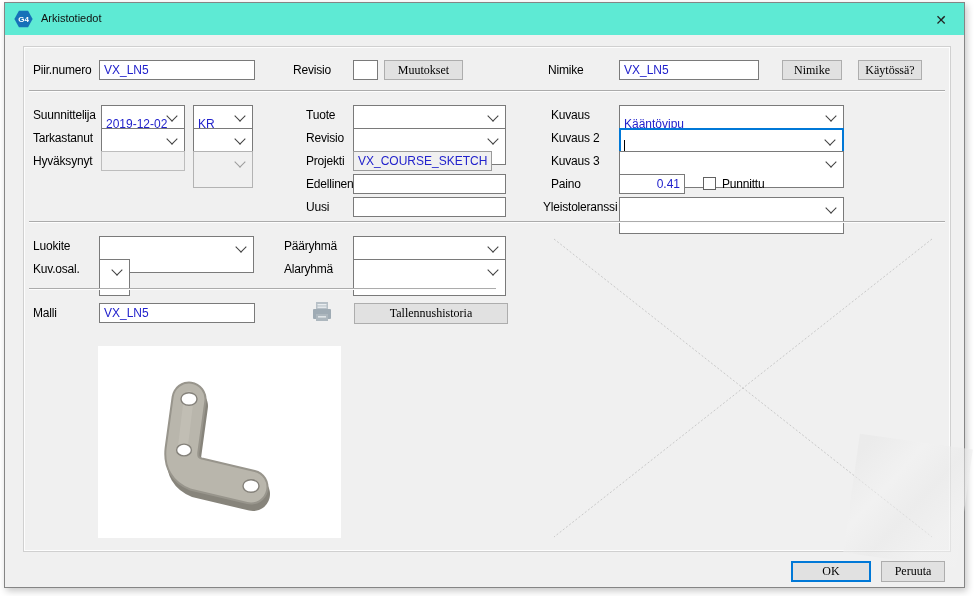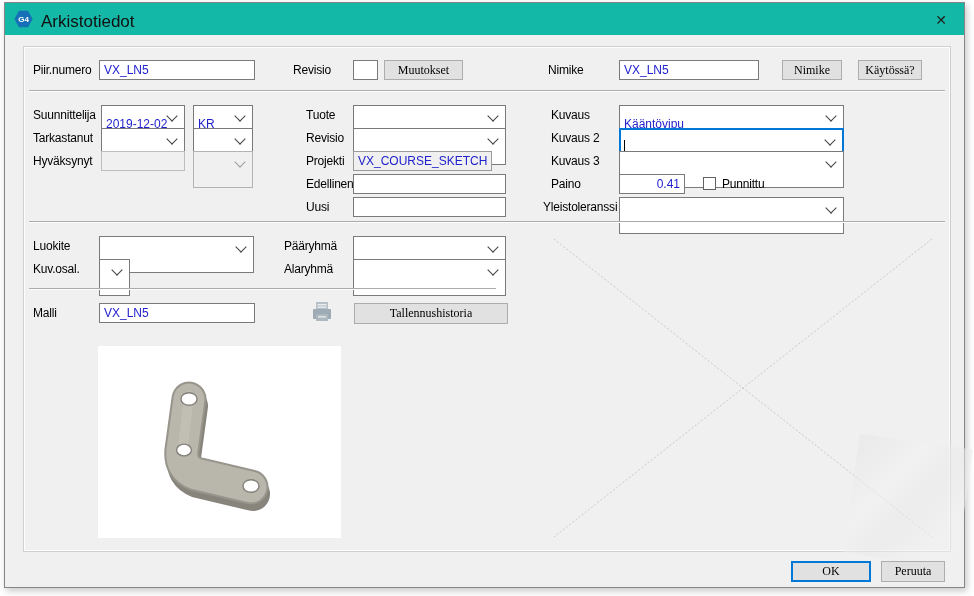--- a/index.html
+++ b/index.html
@@ -6,27 +6,27 @@
   body{
     width:974px;height:596px;position:relative;background:#ffffff;
     font-family:"Liberation Sans",sans-serif;overflow:hidden;
     -webkit-font-smoothing:antialiased;
   }
   .dlg{
     position:absolute;left:4px;top:2px;width:961px;height:586px;
     background:#f0f0f0;border:1px solid #858585;box-sizing:border-box;
     box-shadow:2px 3px 7px rgba(0,0,0,.22);
   }
-  .titlebar{position:absolute;left:0;top:0;right:0;height:32px;background:#14b8a6}
+  .titlebar{position:absolute;left:0;top:0;right:0;height:32px;background:#5eead4}
   .app-badge{
     position:absolute;left:9px;top:7px;width:19px;height:18px;background:#1670b8;
     clip-path:polygon(26% 4%,74% 4%,98% 50%,74% 96%,26% 96%,2% 50%);
     color:#fff;font-size:8px;font-weight:bold;display:flex;align-items:center;justify-content:center;
   }
-  .title{position:absolute;left:36px;top:9px;font-size:17px;color:#101010;white-space:nowrap}
+  .title{position:absolute;left:36px;top:9px;font-size:11px;color:#101010;white-space:nowrap}
   .close{
     position:absolute;right:8px;top:5px;width:30px;height:23px;border:0;background:transparent;
     display:flex;align-items:center;justify-content:center;font-size:14px;color:#222;
     font-family:"Liberation Sans",sans-serif;padding:0;
   }
   .grp{
     position:absolute;left:18px;top:43px;width:928px;height:506px;box-sizing:border-box;
     border:1px solid #d0d0d0;box-shadow:inset 0 0 0 1px #fdfdfd;
   }
   .lbl{position:absolute;font-size:12px;letter-spacing:-0.2px;color:#000;white-space:nowrap;line-height:15px}

